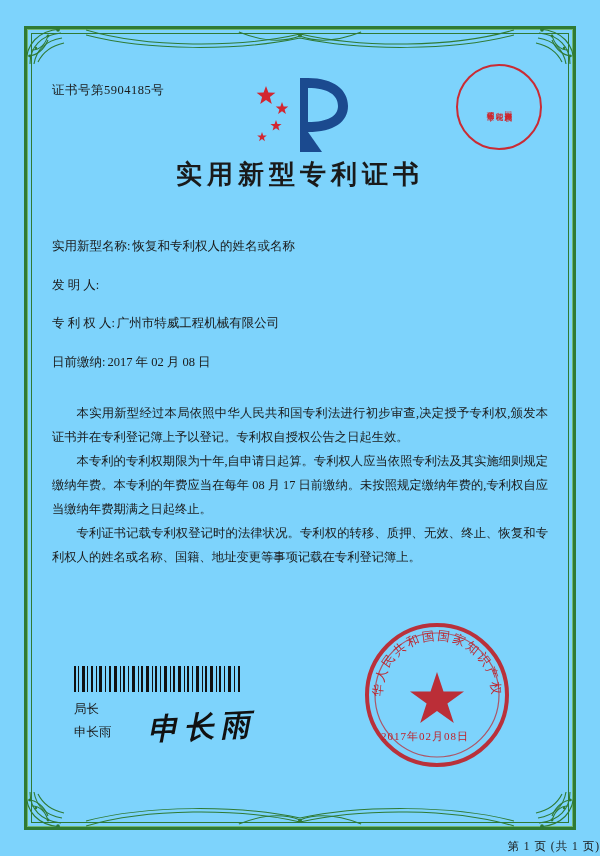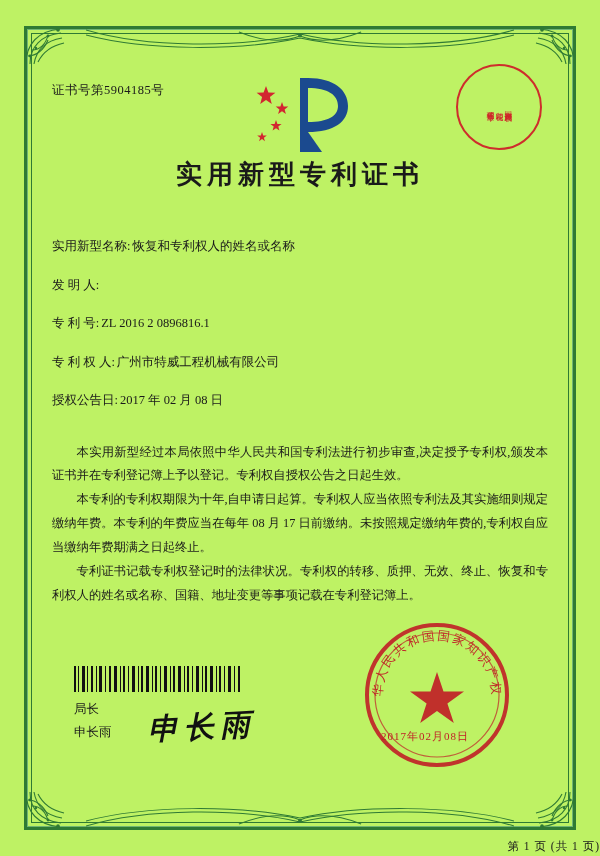--- a/index.html
+++ b/index.html
@@ -12,21 +12,21 @@
     height: 856px;
     font-family: "Liberation Serif", serif;
     color: #1a1a1a;
     overflow: hidden;
   }
 
   .page {
     position: relative;
     width: 600px;
     height: 856px;
-    background: #bef264;
+    background: #7dd3fc;
     box-sizing: border-box;
   }
 
   
   .frame-outer {
     position: absolute;
     left: 24px;
     top: 26px;
     right: 24px;
     bottom: 26px;
@@ -377,29 +377,25 @@
 
     <div class="fields">
       <div class="field">
         <span class="f-label">实用新型名称:</span>
         <span class="f-value">恢复和专利权人的姓名或名称</span>
       </div>
       <div class="field">
         <span class="f-label">发 明 人:</span>
       </div>
       <div class="field">
-        <span class="f-label">专 利 号:</span>
-        <span class="f-value">ZL 2016 2 0896816.1</span>
-      </div>
-      <div class="field">
         <span class="f-label">专 利 权 人:</span>
         <span class="f-value">广州市特威工程机械有限公司</span>
       </div>
       <div class="field">
-        <span class="f-label">授权公告日:</span>
+        <span class="f-label">日前缴纳:</span>
         <span class="f-value">2017 年 02 月 08 日</span>
       </div>
     </div>
 
     <div class="body-text">
       <p>本实用新型经过本局依照中华人民共和国专利法进行初步审查,决定授予专利权,颁发本证书并在专利登记簿上予以登记。专利权自授权公告之日起生效。</p>
       <p>本专利的专利权期限为十年,自申请日起算。专利权人应当依照专利法及其实施细则规定缴纳年费。本专利的年费应当在每年 08 月 17 日前缴纳。未按照规定缴纳年费的,专利权自应当缴纳年费期满之日起终止。</p>
       <p>专利证书记载专利权登记时的法律状况。专利权的转移、质押、无效、终止、恢复和专利权人的姓名或名称、国籍、地址变更等事项记载在专利登记簿上。</p>
     </div>
 

